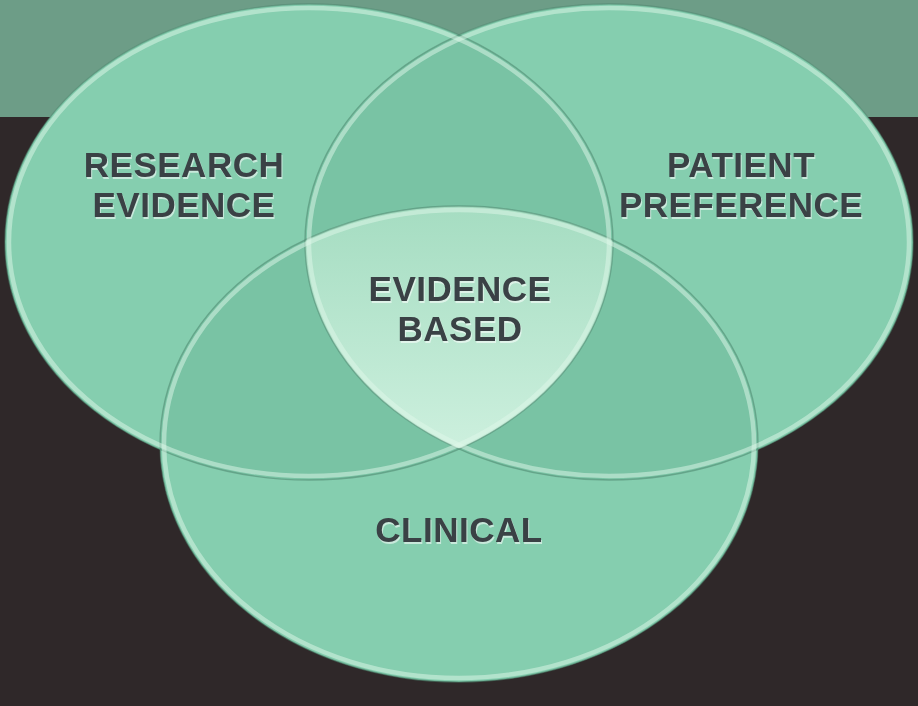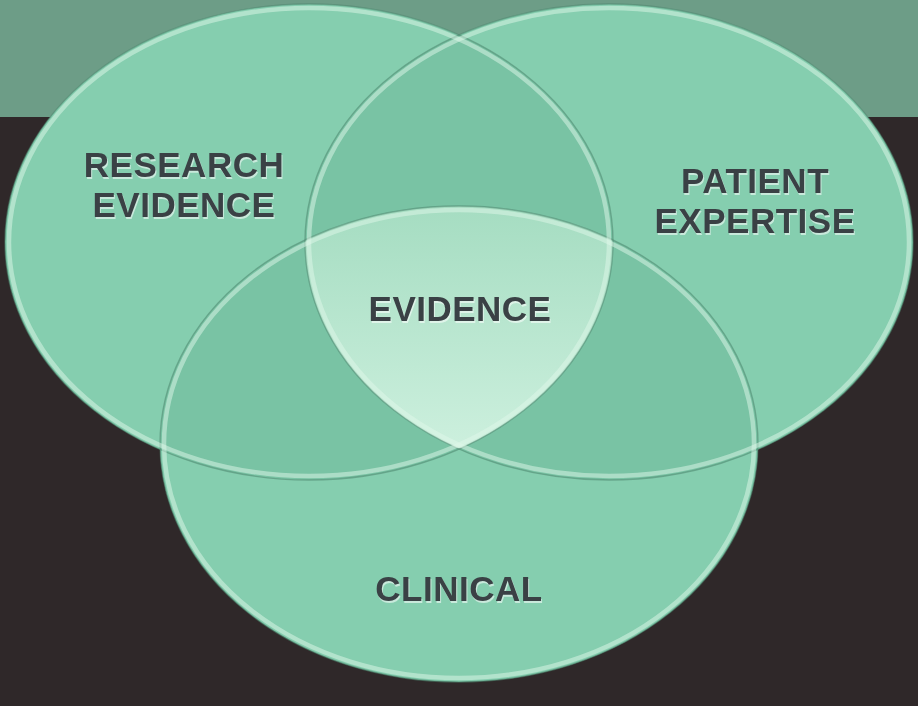--- a/index.html
+++ b/index.html
@@ -32,23 +32,23 @@
     font-size: 35px;
     line-height: 40px;
     letter-spacing: 0.5px;
     color: var(--text, #3a4145);
     text-shadow: 1px 2px 0 rgba(255, 255, 255, 0.55);
     white-space: nowrap;
     user-select: none;
   }
   .venn-label .line { display: block; }
   .label-research  { left: 184px; top: 185px; }
-  .label-patient   { left: 741px; top: 201px; margin-left: 14px; }
+  .label-patient   { left: 741px; top: 185px; }
   .label-center    { left: 460px; top: 309px; }
-  .label-clinical  { left: 459px; top: 589px; }
+  .label-clinical  { left: 459px; top: 530px; }
 </style>
 </head>
 <body>
 
 <div class="stage">
 
   <svg width="918" height="706" viewBox="0 0 918 706">
     <defs>
       <clipPath id="clipL">
           <ellipse cx="309" cy="242" rx="304" ry="238"></ellipse>
@@ -101,24 +101,25 @@
     </g>
   </svg>
 
   <div class="venn-label label-research">
     <span class="line">RESEARCH</span>
     <span class="line">EVIDENCE</span>
   </div>
 
   <div class="venn-label label-patient">
     <span class="line">PATIENT</span>
-    <span class="line">EXPERTISE</span>
+    <span class="line">PREFERENCE</span>
   </div>
 
   <div class="venn-label label-center">
     <span class="line">EVIDENCE</span>
+    <span class="line">BASED</span>
   </div>
 
   <div class="venn-label label-clinical">
     <span class="line">CLINICAL</span>
   </div>
 
 </div>
 
 </body></html>

